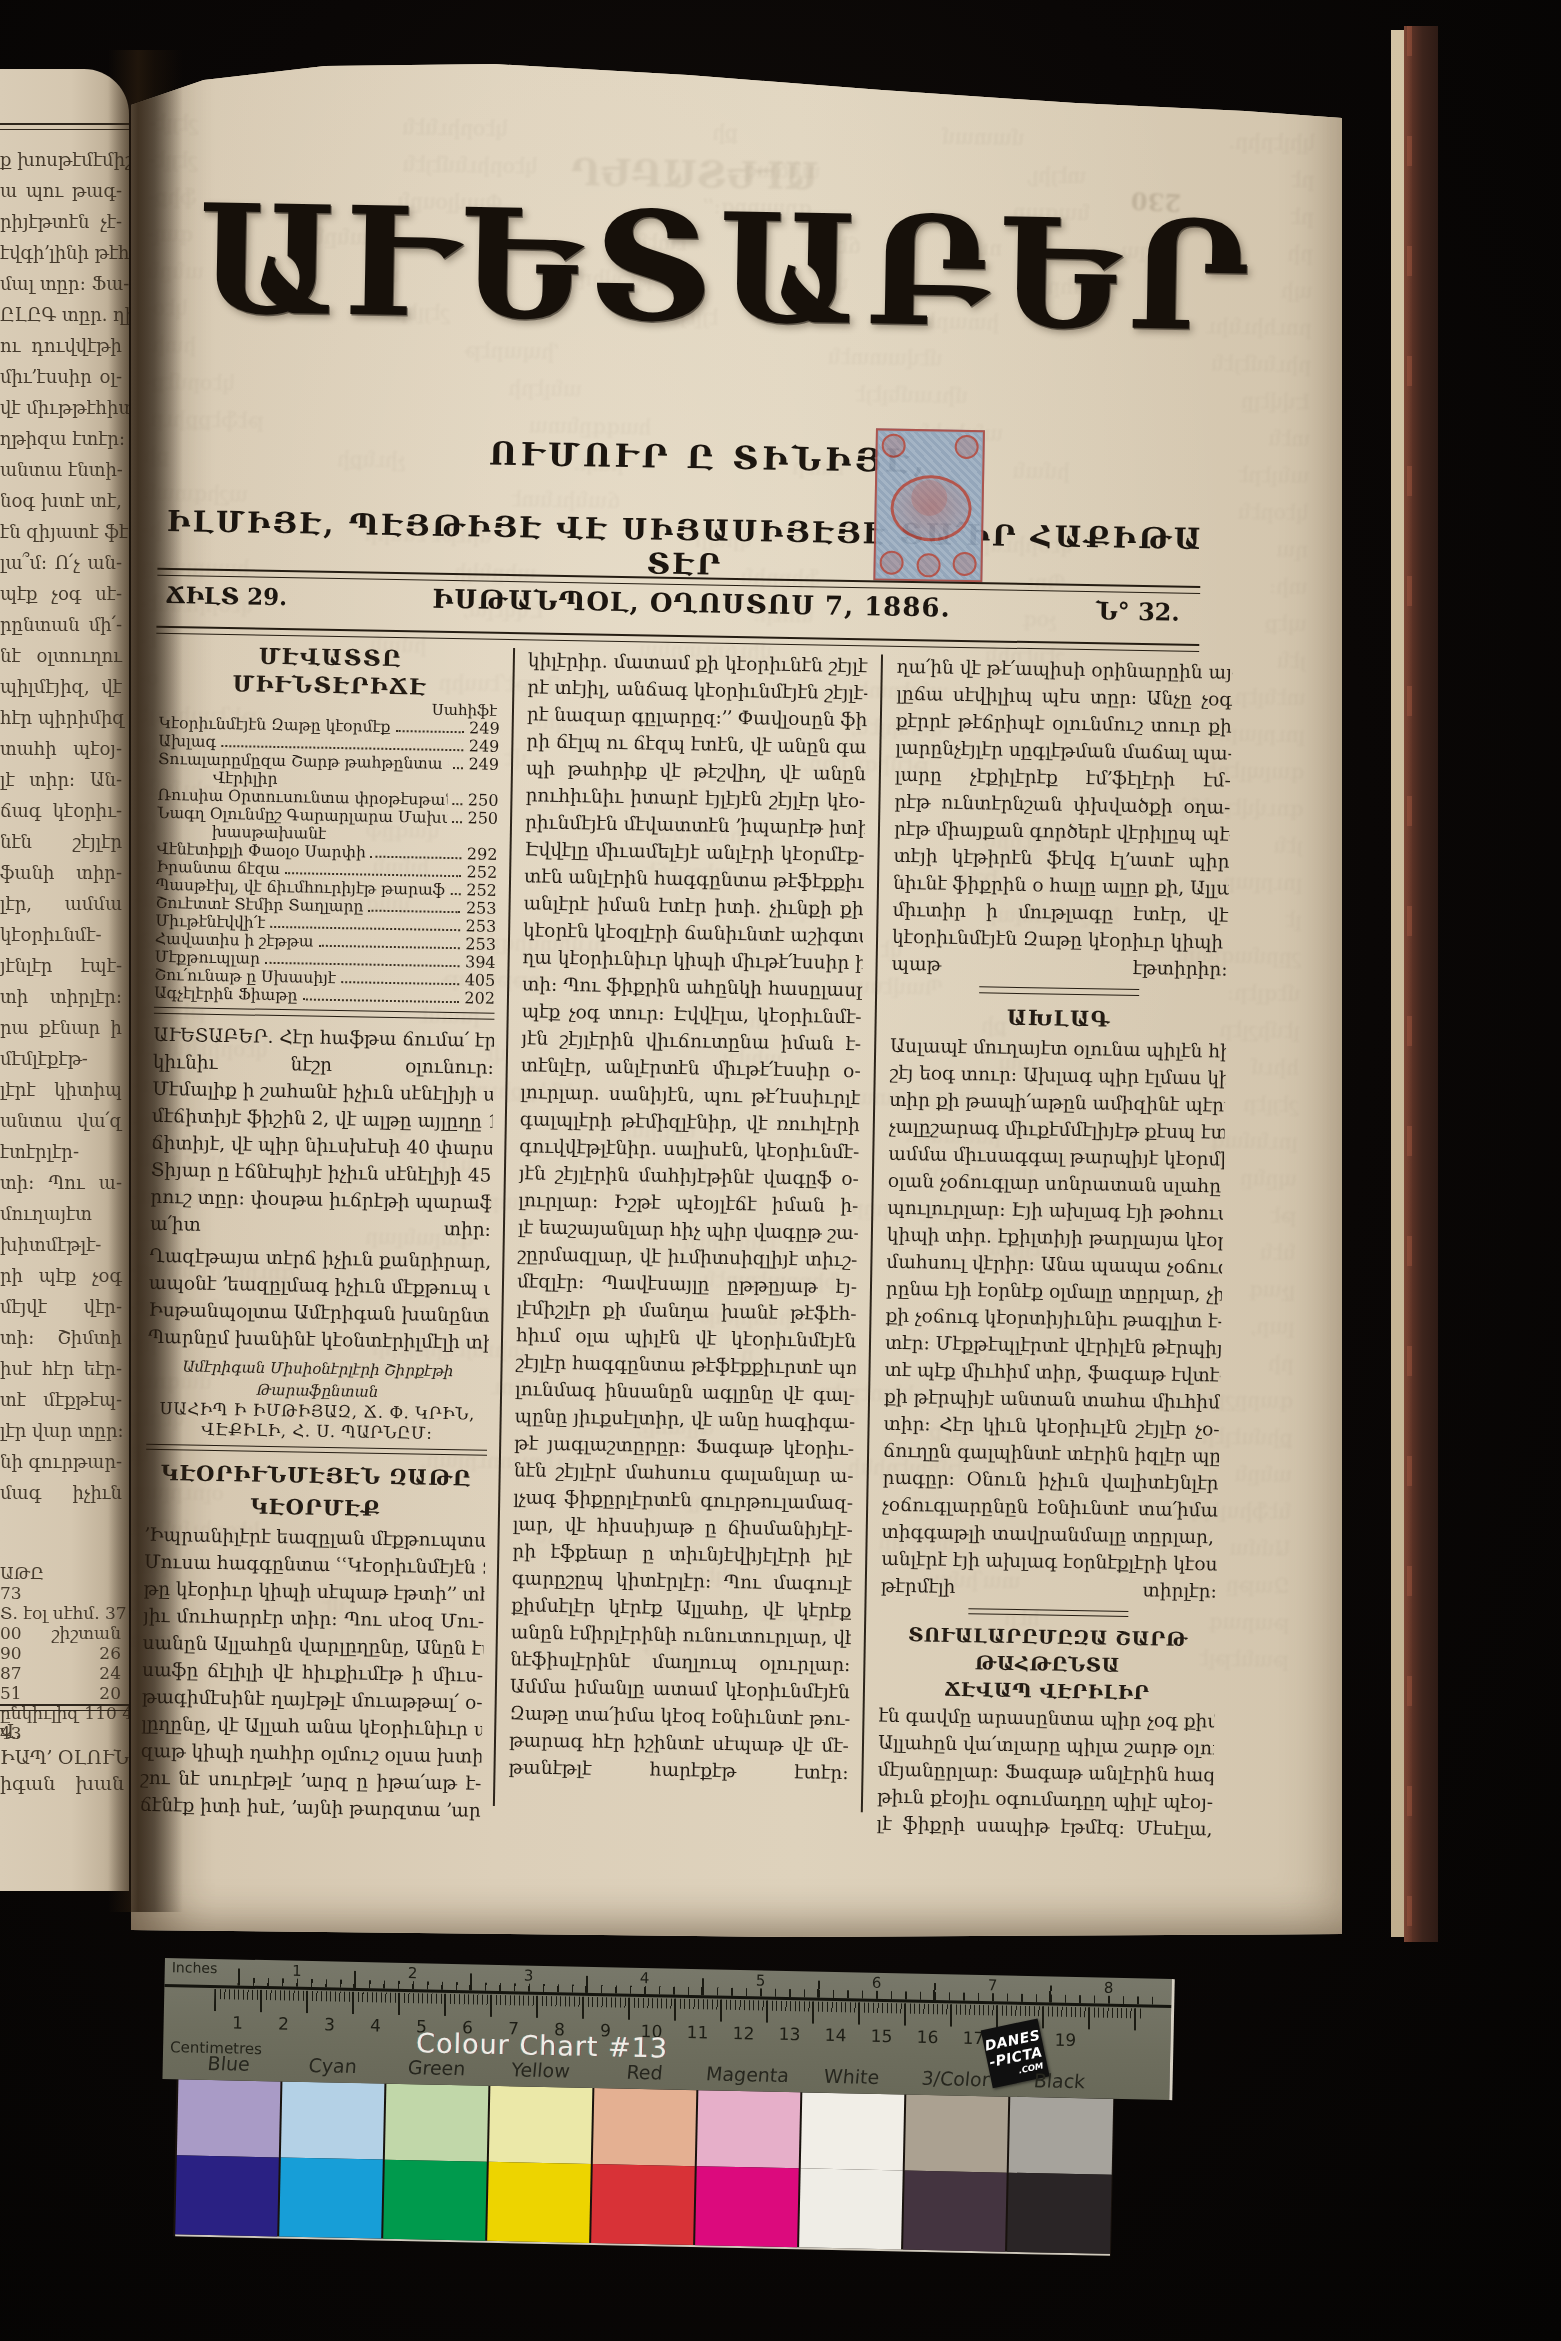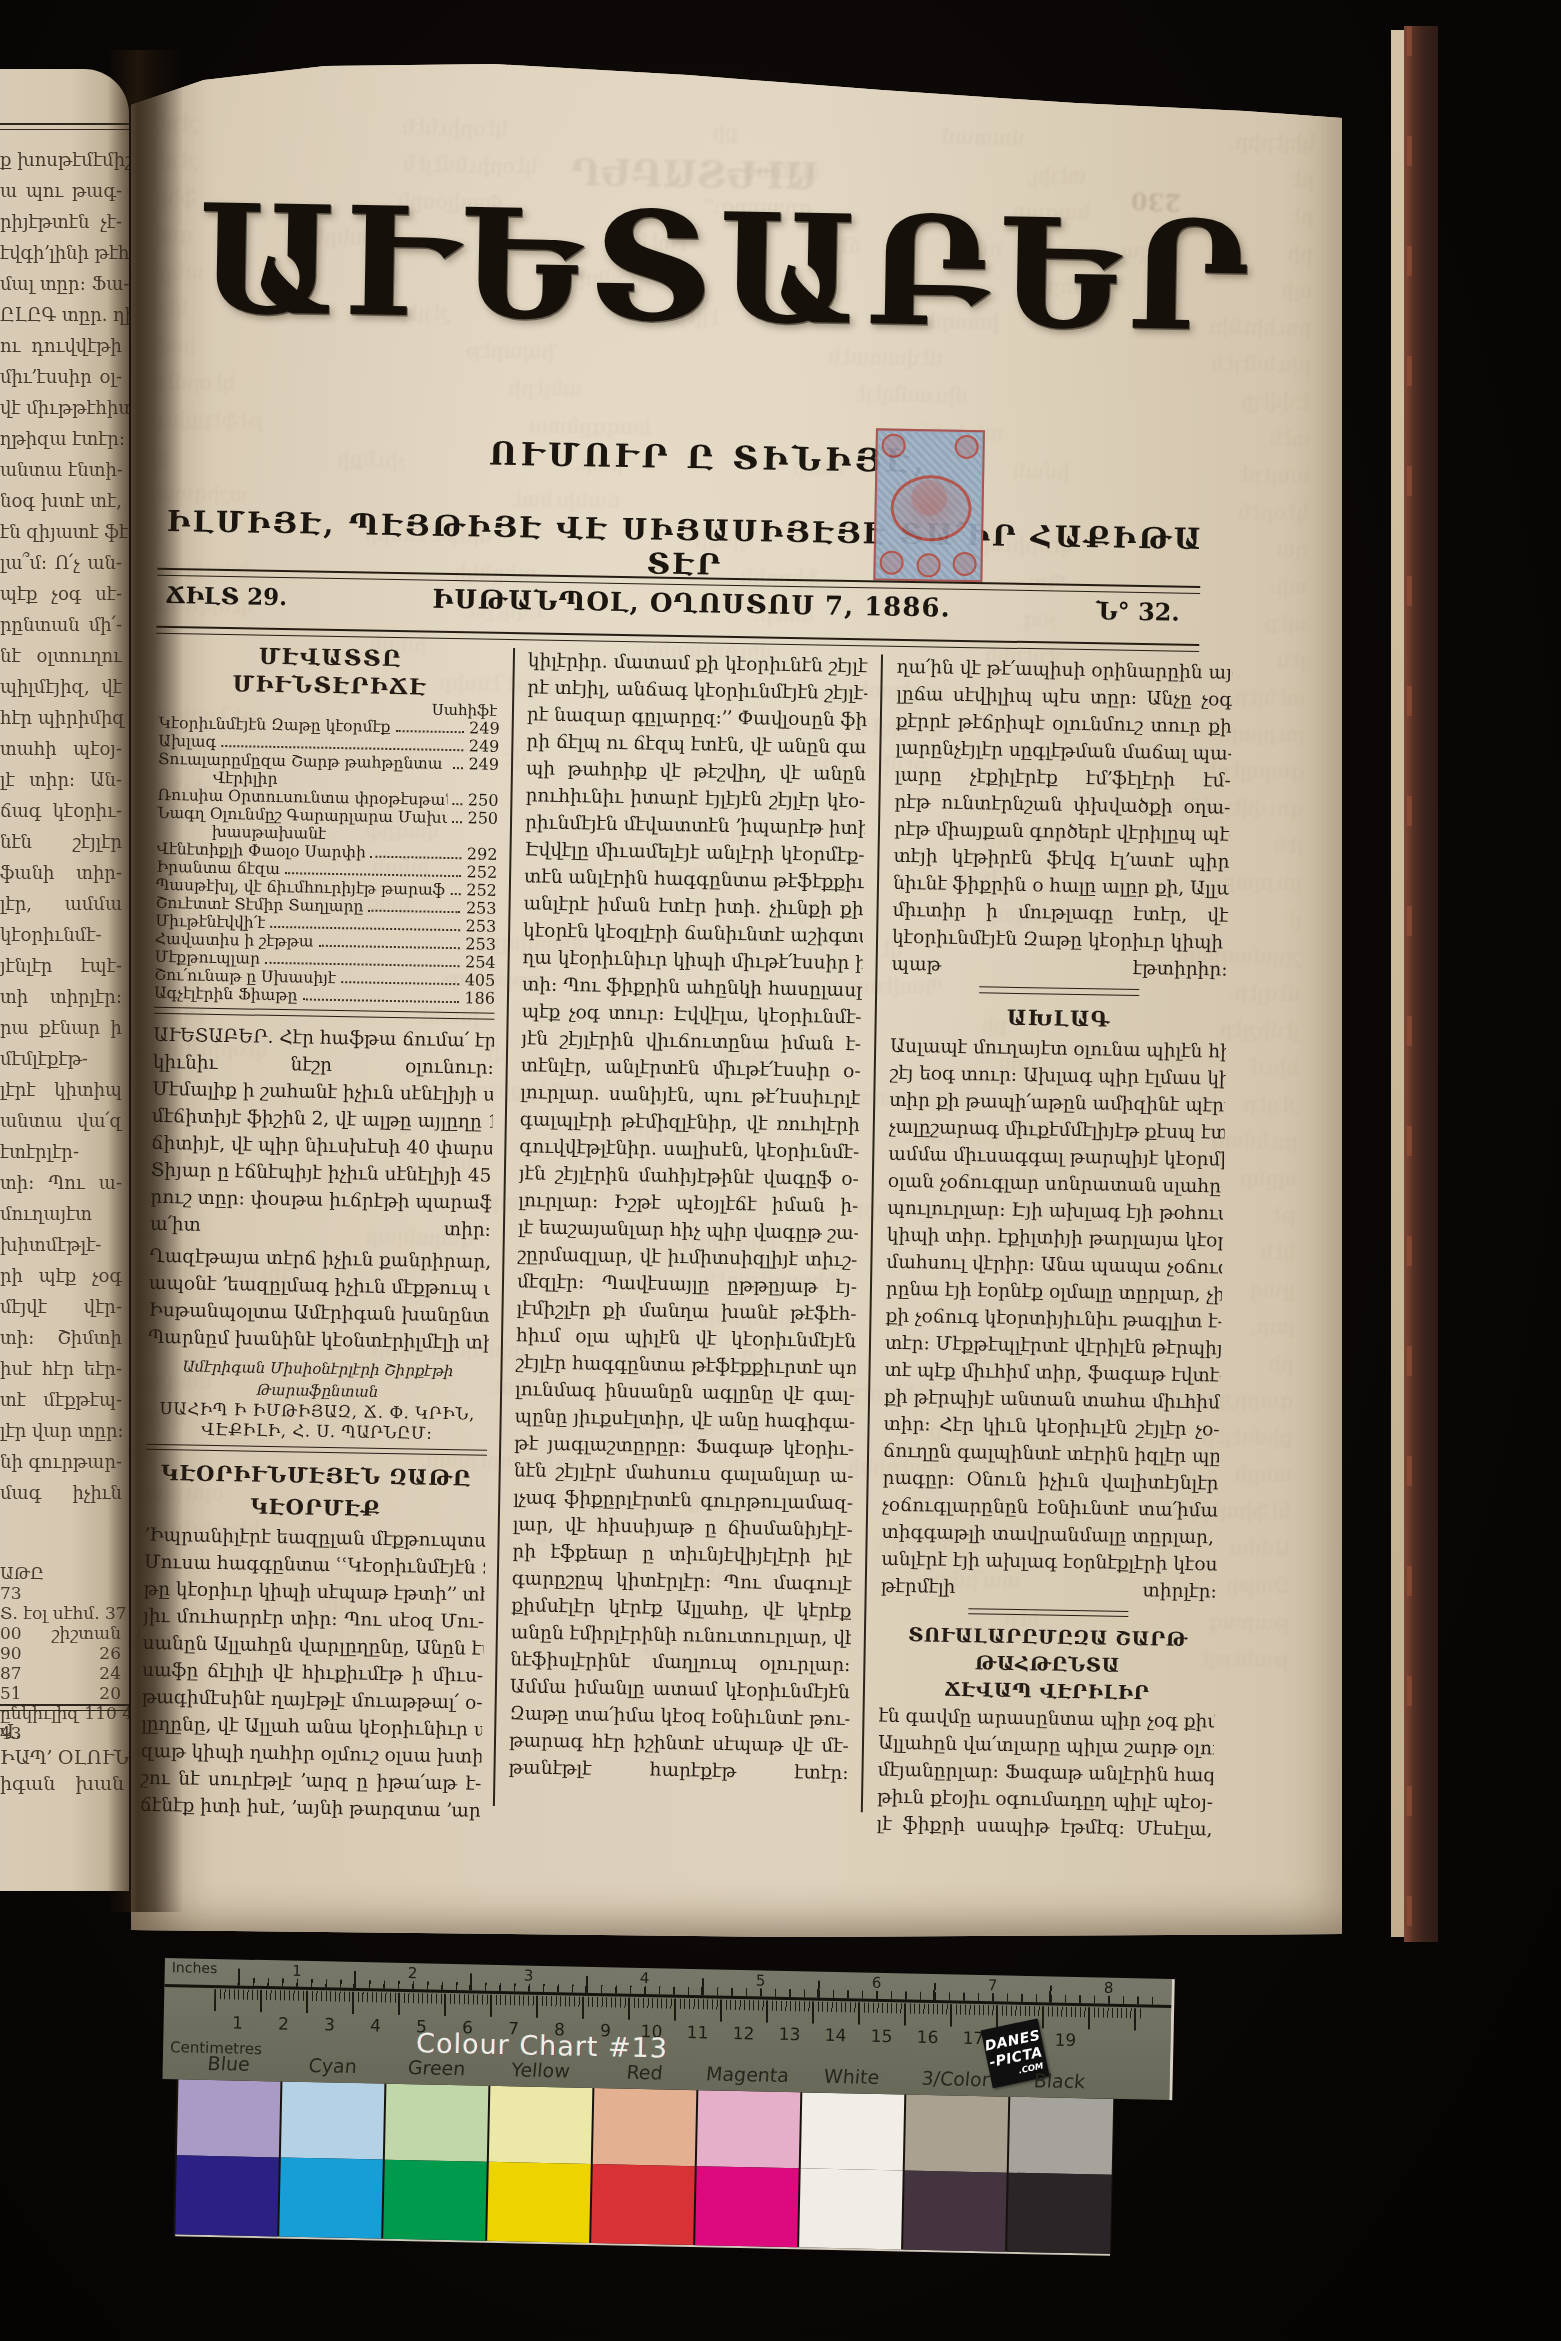--- a/index.html
+++ b/index.html
@@ -380,37 +380,37 @@
               <span class="toc-t">Հավատիս ի շէթթա</span>
               <span class="toc-leader"></span>
               <span class="toc-p">253</span>
             </div>
 
           </div>
           <div>
             <div class="toc-row">
               <span class="toc-t">Մէքթուպլար</span>
               <span class="toc-leader"></span>
-              <span class="toc-p">254</span>
+              <span class="toc-p">394</span>
             </div>
 
           </div>
           <div>
             <div class="toc-row">
               <span class="toc-t">Շու՛ունաթ ը Սխասիյէ</span>
               <span class="toc-leader"></span>
               <span class="toc-p">405</span>
             </div>
 
           </div>
           <div>
             <div class="toc-row">
               <span class="toc-t">Ագչէլէրին Ֆիաթը</span>
               <span class="toc-leader"></span>
-              <span class="toc-p">186</span>
+              <span class="toc-p">202</span>
             </div>
 
           </div>
         </div>
       <div class="hr2"></div>
       <div>
 
       <div class="tl">ԱՒԵՏԱԲԵՐ. Հէր հաֆթա ճումա՛ էրթէսի</div>
           <div class="tl">կիւնիւ նէշր օլունուր:</div>
           <div class="tl">Մէմալիք ի շահանէ իչիւն սէնէլիյի պիր</div>

